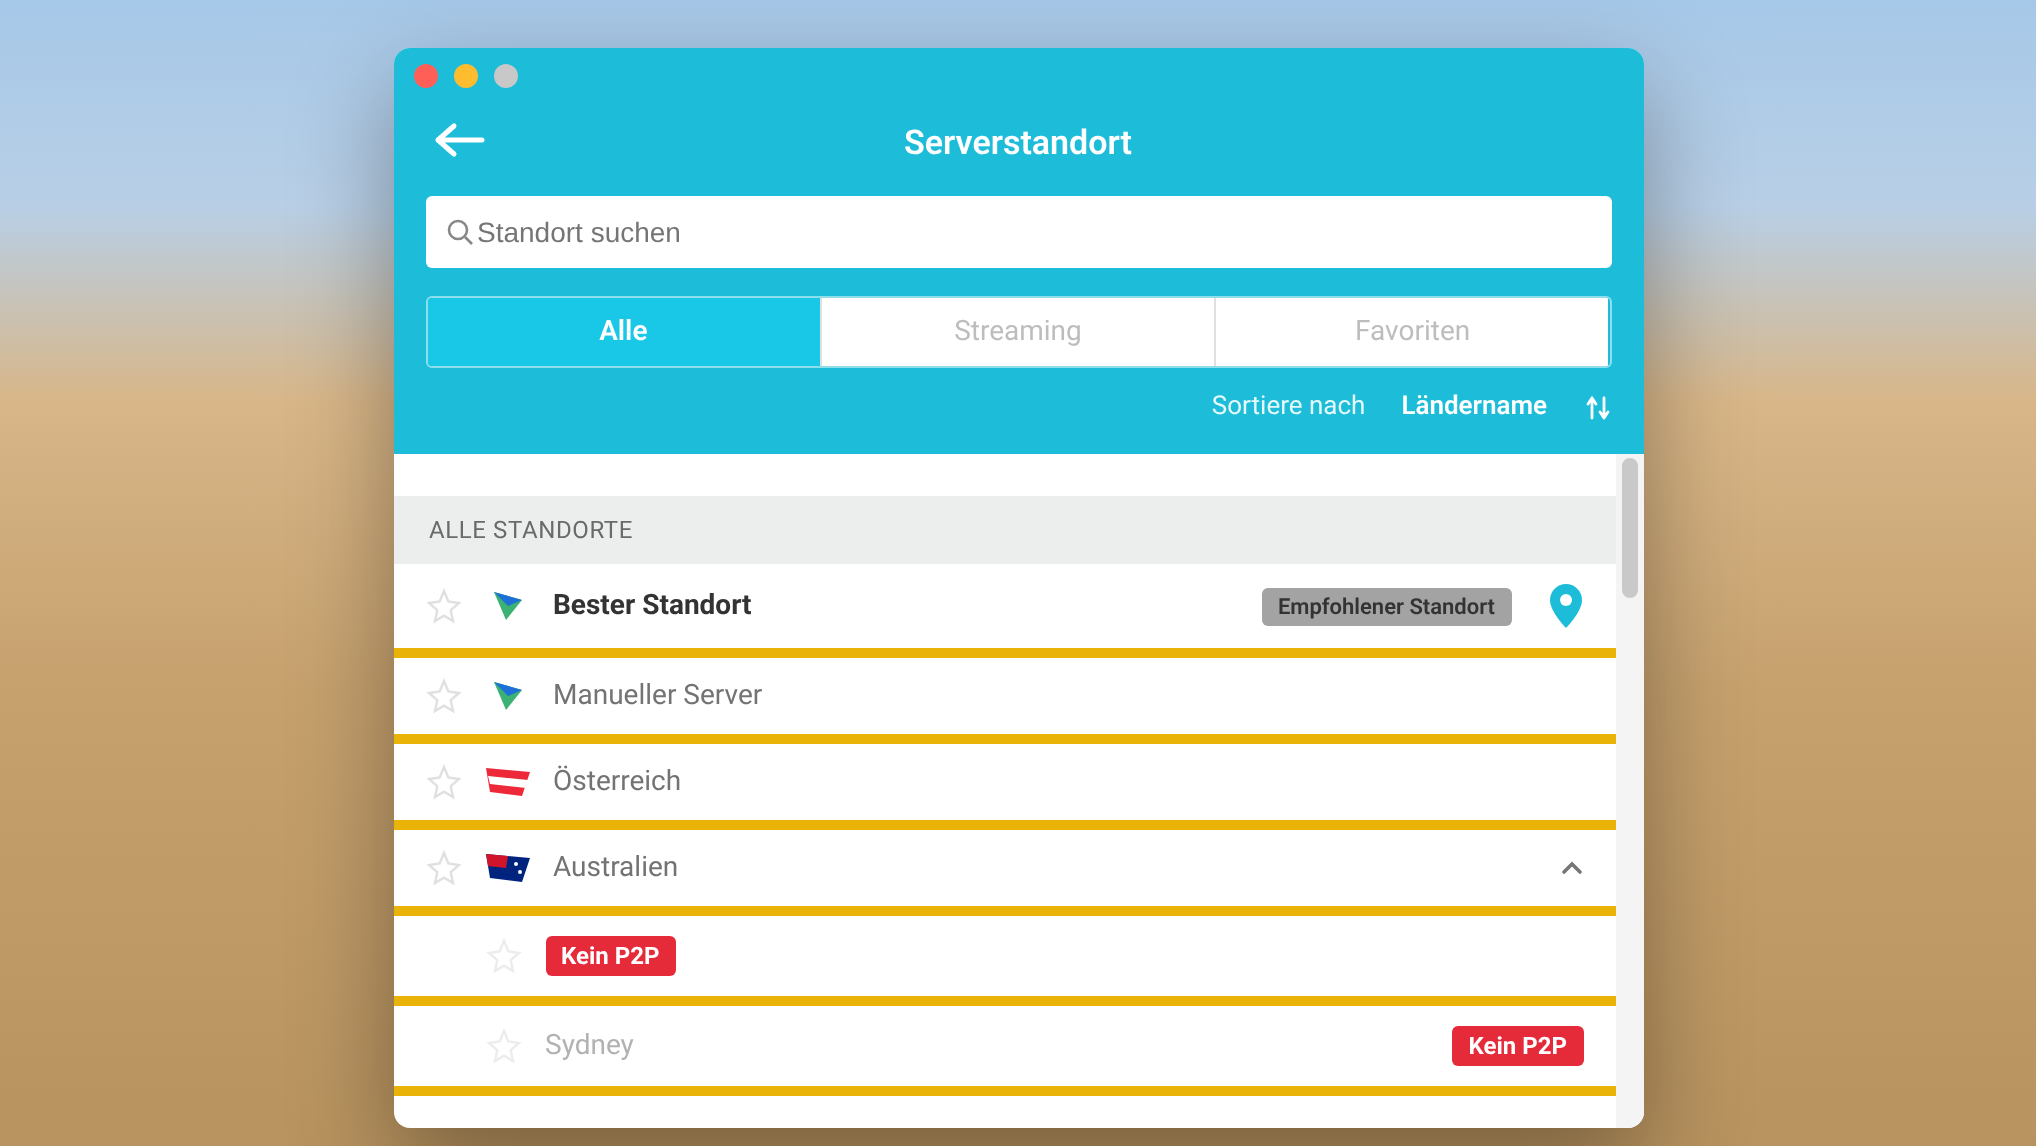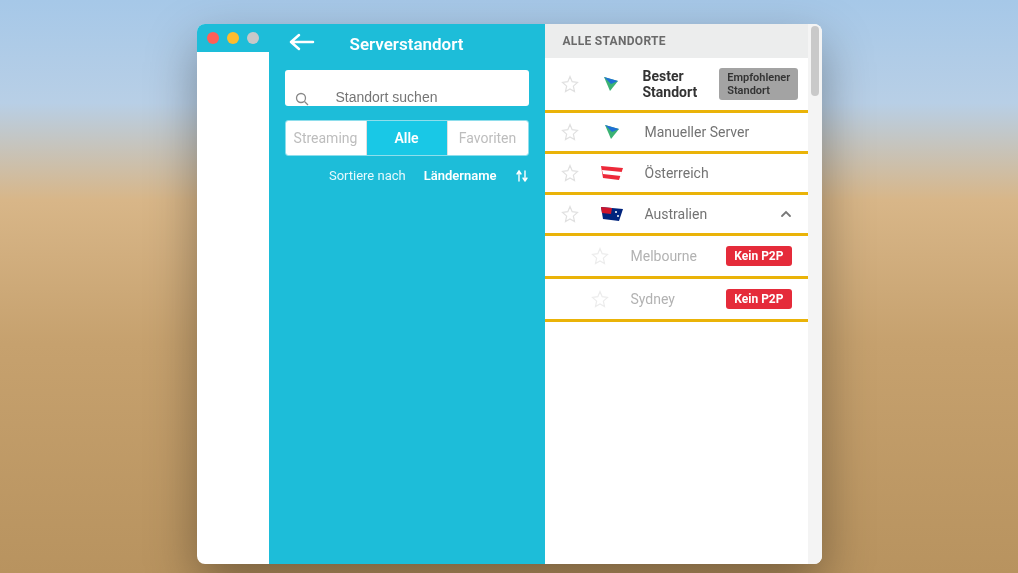--- a/index.html
+++ b/index.html
@@ -1,39 +1,39 @@
 <!DOCTYPE html>
 <html><head>
 <meta charset="utf-8">
 <style>
   html,body{margin:0;padding:0;width:1018px;height:573px;font-family:-apple-system,BlinkMacSystemFont,"Segoe UI",Roboto,sans-serif;overflow:hidden;}
   .desktop{width:1018px;height:573px;background:linear-gradient(to bottom,#a6c8e8 0%,#b8cfe6 18%,#d8b688 35%,#c6a16e 60%,#b8935f 100%);display:flex;align-items:flex-start;justify-content:center;}
-  .window{width:625px;height:540px;margin-top:24px;border-radius:8px;box-shadow:0 20px 50px rgba(0,0,0,0.35);overflow:hidden;background:#fff;display:flex;flex-direction:row;}
+  .window{width:625px;height:540px;margin-top:24px;border-radius:8px;box-shadow:0 20px 50px rgba(0,0,0,0.35);overflow:hidden;background:#fff;display:flex;flex-direction:column;}
   .titlebar{height:28px;background:#1dbdd9;display:flex;align-items:center;padding:0 10px;gap:8px;}
   .traffic{display:flex;gap:8px;}
   .traffic span{width:12px;height:12px;border-radius:50%;display:block;}
   .tl-close{background:#ff5f57;}
   .tl-min{background:#febc2e;}
   .tl-max{background:#c8c8c8;}
   .header{background:#1dbdd9;color:#fff;padding:4px 16px 16px 16px;}
   .header-top{display:flex;align-items:center;justify-content:center;position:relative;height:32px;}
   .back{position:absolute;left:4px;top:4px;cursor:pointer;}
   .title{font-size:17px;font-weight:600;}
-  .search{display:flex;align-items:flex-end;background:#fff;border-radius:3px;height:36px;padding:0 10px;margin-top:10px;gap:25px;}
+  .search{display:flex;align-items:center;background:#fff;border-radius:3px;height:36px;padding:0 10px;margin-top:10px;}
   .search input{flex:1;border:0;outline:0;font-size:14px;color:#888;}
   .tabs{display:flex;margin-top:14px;border-radius:3px;overflow:hidden;border:1px solid rgba(255,255,255,0.5);}
   .tab{flex:1;text-align:center;padding:9px 0;font-size:14px;background:#fff;color:#bdbdbd;cursor:pointer;border-right:1px solid #e0e0e0;}
   .tab:last-child{border-right:0;}
   .tab.active{background:#19c8e6;color:#fff;font-weight:600;}
   .sortrow{display:flex;justify-content:flex-end;align-items:center;gap:18px;font-size:13px;margin-top:12px;color:#e6f9fd;}
   .sortrow .value{font-weight:600;color:#fff;}
   .listwrap{flex:1;display:flex;overflow:hidden;}
   .list{flex:1;overflow-y:auto;}
-  .section-header{background:#eceded;color:#6a6a6a;font-size:12px;font-weight:700;letter-spacing:0.3px;padding:10px 18px;}
-  .row{display:flex;align-items:center;padding:10px 16px;border-bottom:3px solid #eab308;background:#fff;gap:22px;}
+  .section-header{background:#eceded;color:#6a6a6a;font-size:12px;font-weight:400;letter-spacing:0.3px;padding:10px 18px;margin-top:21px;}
+  .row{display:flex;align-items:center;padding:10px 16px;border-bottom:5px solid #eab308;background:#fff;gap:12px;}
   .row.sub{padding-left:46px;color:#b2b2b2;}
   .row.sub .name{color:#b2b2b2;}
   .star{color:#e5e5e5;}
   .flag{width:22px;height:16px;display:flex;align-items:center;justify-content:center;}
   .name{flex:1;font-size:14px;color:#737373;}
   .row.best .name{font-weight:700;color:#333;}
   .badge-yellow{background:#a3a3a3;color:#333;font-size:11px;font-weight:600;padding:3px 8px;border-radius:3px;}
   .badge-red{background:#e52b3a;color:#fff;font-size:12px;font-weight:700;padding:3px 8px;border-radius:3px;}
   .pin{color:#1dbdd9;margin-left:6px;}
   .chev{color:#888;}
@@ -68,22 +68,22 @@
 
       <div class="search">
         <svg width="14" height="14" viewBox="0 0 14 14">
             <circle cx="6" cy="6" r="4.5" stroke="#888" stroke-width="1.3" fill="none"></circle>
             <line x1="9.5" y1="9.5" x2="13" y2="13" stroke="#888" stroke-width="1.3"></line>
           </svg>
         <input type="text" placeholder="Standort suchen" style="">
       </div>
 
       <div class="tabs">
+        <div class="tab active">Alle</div>
         <div class="tab">Streaming</div>
-        <div class="tab active">Alle</div>
         <div class="tab">Favoriten</div>
       </div>
 
       <div class="sortrow">
         <span>Sortiere nach</span>
         <span class="value">Ländername</span>
         <svg width="14" height="14" viewBox="0 0 14 14">
             <path d="M4 2 V12 M4 2 L2 5 M4 2 L6 5 M10 12 V2 M10 12 L8 9 M10 12 L12 9" stroke="#fff" stroke-width="1.4" fill="none" stroke-linecap="round"></path>
           </svg>
       </div>
@@ -167,21 +167,20 @@
               </svg>
           </span>
         </div>
 
         <div class="row sub">
           <span class="star">
             <svg width="18" height="18" viewBox="0 0 24 24">
                 <path d="M12 2l2.9 6.9L22 10l-5.5 4.8L18 22l-6-3.5L6 22l1.5-7.2L2 10l7.1-1.1z" fill="none" stroke="#ececec" stroke-width="1.6"></path>
               </svg>
           </span>
-          <span class="name">Melbourne</span>
           <span class="badge-red">Kein P2P</span>
         </div>
 
         <div class="row sub">
           <span class="star">
             <svg width="18" height="18" viewBox="0 0 24 24">
                 <path d="M12 2l2.9 6.9L22 10l-5.5 4.8L18 22l-6-3.5L6 22l1.5-7.2L2 10l7.1-1.1z" fill="none" stroke="#ececec" stroke-width="1.6"></path>
               </svg>
           </span>
           <span class="name">Sydney</span>

